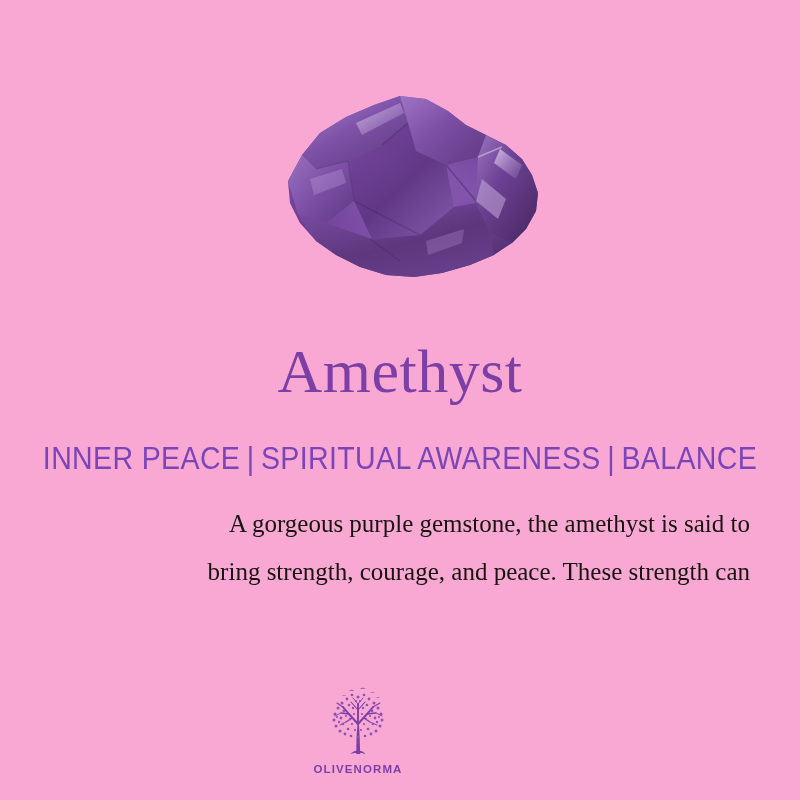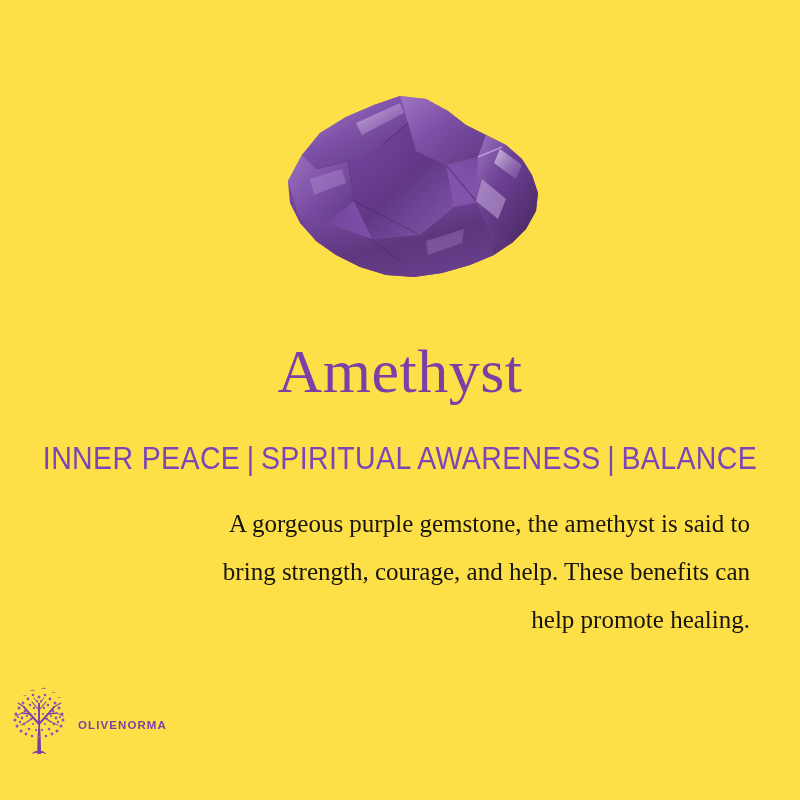--- a/index.html
+++ b/index.html
@@ -10,21 +10,21 @@
   body {
     width: 800px;
     height: 800px;
     overflow: hidden;
     font-family: "Liberation Serif", serif;
   }
   .page {
     position: relative;
     width: 800px;
     height: 800px;
-    background: #fde047;
+    background: #f9a8d4;
   }
 
   
   .stone-wrap {
     position: absolute;
     left: 0;
     top: 78px;
     width: 800px;
     height: 225px;
     display: flex;
@@ -87,21 +87,21 @@
   }
   .desc .line { display: block; }
 
   
   .logo {
     position: absolute;
     left: 0;
     top: 686px;
     width: 716px;
     display: flex;
-    flex-direction: row;
+    flex-direction: column;
     align-items: center;
   }
   .logo-mark { display: block; }
   .logo-word {
     margin-top: 3px;
     font-family: "Liberation Sans", sans-serif;
     font-size: 11.5px;
     font-weight: 700;
     letter-spacing: 1.1px;
     color: #7B3FA6;
@@ -199,22 +199,21 @@
   </div>
 
   <div class="title">Amethyst</div>
 
   <div class="subtitle">
     <span class="kw">INNER PEACE</span><span class="sep">|</span><span class="kw">SPIRITUAL AWARENESS</span><span class="sep">|</span><span class="kw">BALANCE</span>
   </div>
 
   <div class="desc">
     <span class="line">A gorgeous purple gemstone, the amethyst is said to</span>
-    <span class="line">bring strength, courage, and help. These benefits can</span>
-    <span class="line">help promote healing.</span>
+    <span class="line">bring strength, courage, and peace. These strength can</span>
   </div>
 
   <div class="logo">
     <svg class="logo-mark" width="78" height="74" viewBox="0 0 78 74">
       <g fill="#7B3FA6">
 
         <path d="M30,5 q2.5,-2.4 5,0 q-2.5,-1 -5,0 Z"></path>
         <path d="M41,3 q2.8,-2.6 5.6,0 q-2.8,-1.1 -5.6,0 Z"></path>
         <path d="M51,7 q2.4,-2.2 4.8,0 q-2.4,-0.9 -4.8,0 Z"></path>
         <path d="M57,12 q2,-1.8 4,0 q-2,-0.8 -4,0 Z"></path>

